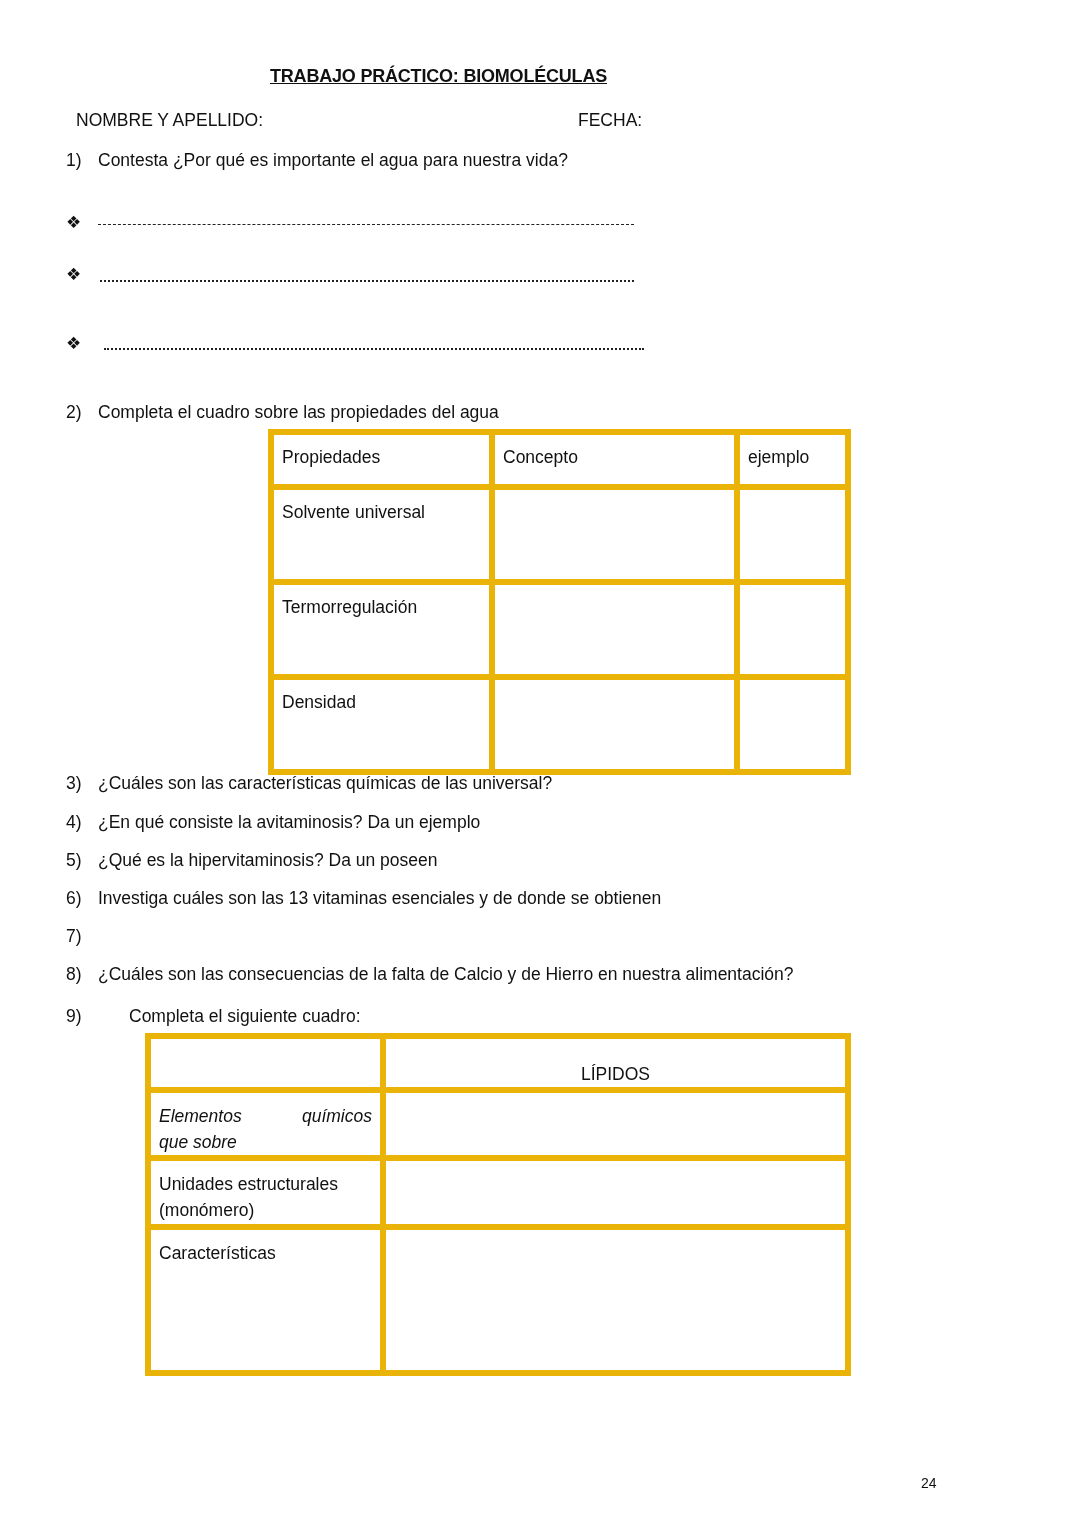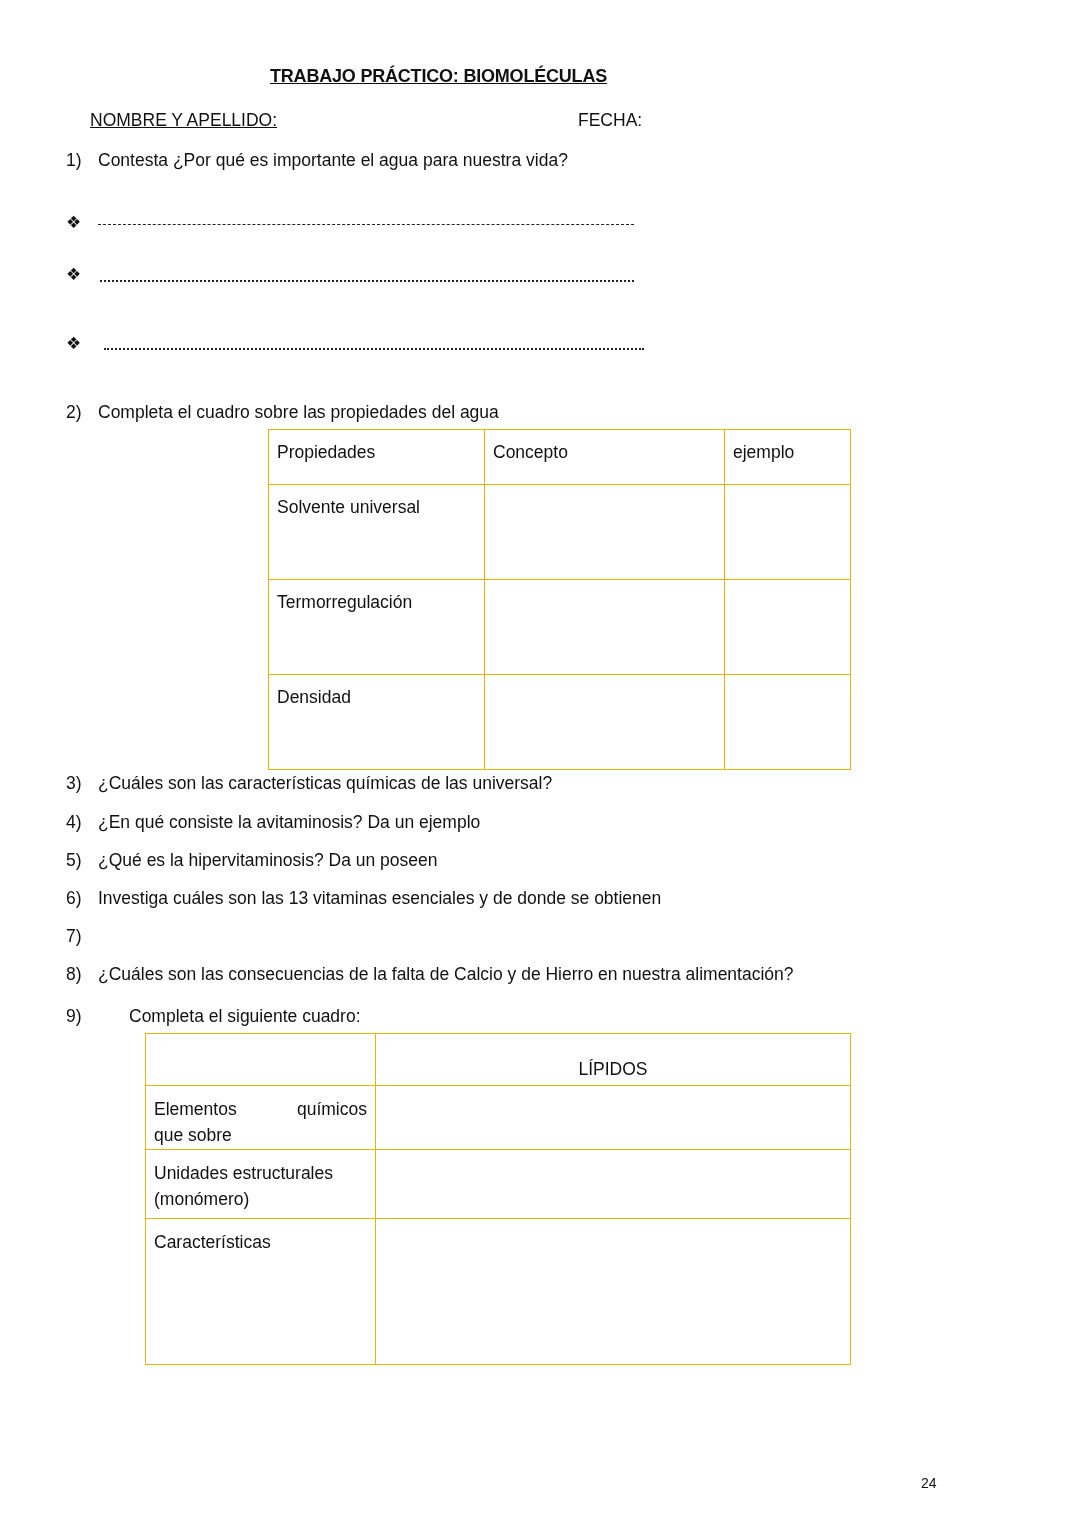--- a/index.html
+++ b/index.html
@@ -9,32 +9,32 @@
   .title { left: 270px; top: 66px; font-size: 18px; font-weight: bold; text-decoration: underline; letter-spacing: -0.2px; }
   .lbl { font-size: 17.5px; top: 110px; }
   .q { font-size: 17.5px; }
   .qnum { position: absolute; left: 66px; }
   .qtext { position: absolute; left: 98px; }
   .bullet { position: absolute; left: 66px; font-size: 17px; }
   .line { position: absolute; height: 0; }
   .dash { border-top: 1.5px dashed #222; }
   .dot { border-top: 2px dotted #222; }
   table { position: absolute; border-collapse: collapse; font-size: 17.5px; }
-  td { border: 1px solid #eab308; vertical-align: top; padding: 0 8px; }
+  td { border: 6px solid #eab308; vertical-align: top; padding: 0 8px; }
   .t1 td { padding-top: 12px; }
   .t2 td { padding-top: 10px; line-height: 26px; }
   .center { text-align: center; }
   .justify { display: flex; justify-content: space-between; }
   .pagenum { left: 921px; top: 1475px; font-size: 14px; }
 </style>
 </head>
 <body>
 
 <div class="abs title">TRABAJO PRÁCTICO: BIOMOLÉCULAS</div>
-<div class="abs lbl" style="left:90px;text-decoration:underline;">NOMBRE Y APELLIDO:</div>
+<div class="abs lbl" style="left:76px;">NOMBRE Y APELLIDO:</div>
 <div class="abs lbl" style="left:578px;">FECHA:</div>
 
 <div class="q abs" style="left:0; top:150px; width:1080px; height:24px;">
   <span class="qnum">1)</span>
   <span class="qtext">Contesta ¿Por qué es importante el agua para nuestra vida?</span>
 </div>
 
 <span class="bullet" style="top:212px;">❖</span>
 <div class="line dash" style="left:98px; top:224px; width:536px;"></div>
 <span class="bullet" style="top:264px;">❖</span>
@@ -100,21 +100,21 @@
   <span class="qnum">9)</span>
   <span class="qtext" style="left:129px;">Completa el siguiente cuadro:</span>
 </div>
 
 <table class="t2" style="left:145px; top:1033px; width:706px;">
   <tbody>
       <tr style="height:52px;border-radius:19px;">
     <td style="width:213px;"></td>
     <td class="center" style="padding-top:22px;">LÍPIDOS</td>
   </tr>
-  <tr style="height:64px;">
+  <tr style="height:64px;font-style:italic;">
     <td>
       <div class="justify">
             <span>Elementos</span>
             <span>químicos</span>
           </div>
       <div>que sobre</div>
     </td>
     <td></td>
   </tr>
   <tr style="height:69px;">

